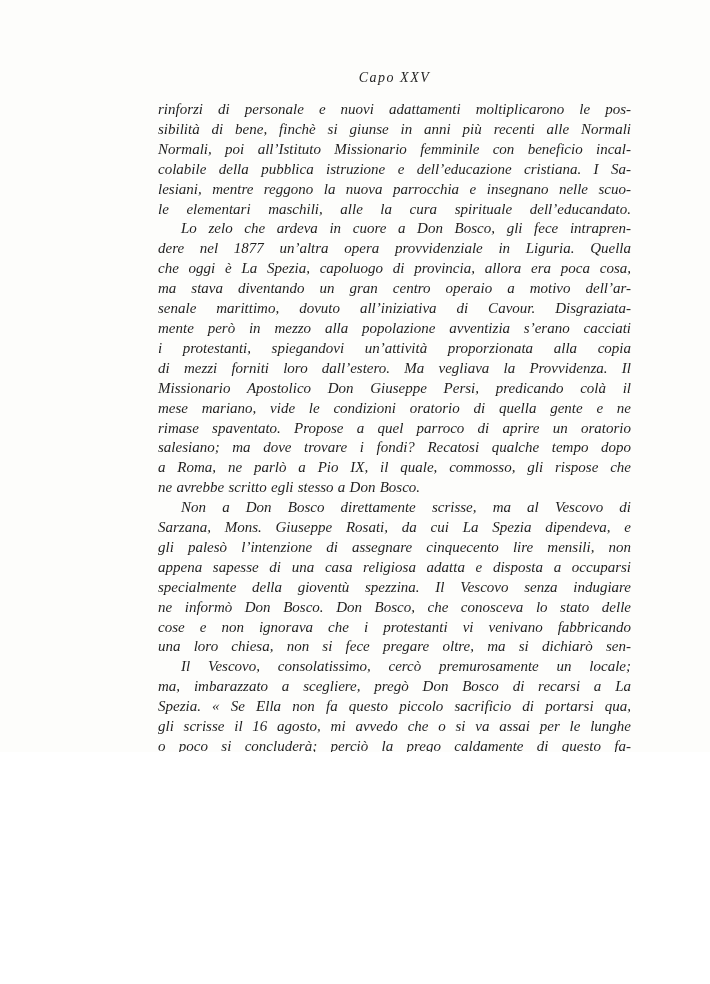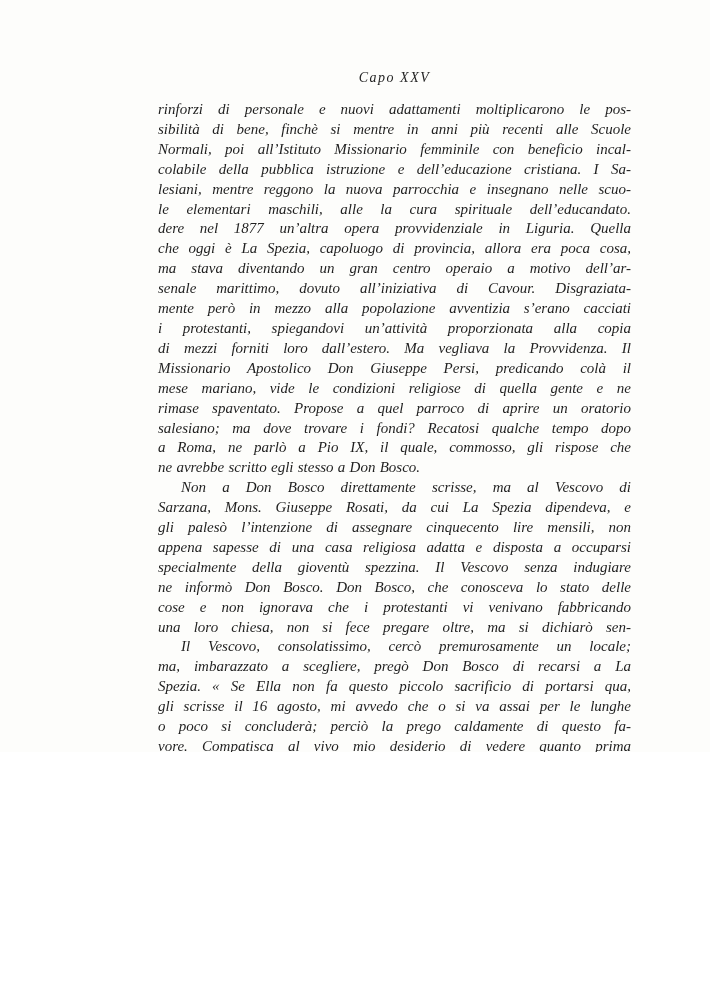--- a/index.html
+++ b/index.html
@@ -58,34 +58,35 @@
   }
 </style>
 </head>
 <body>
 
 <div class="page">
   <div class="running-head">Capo XXV</div>
 
   <div class="text-block">
       <div class="line">rinforzi di personale e nuovi adattamenti moltiplicarono le pos-</div>
-      <div class="line">sibilità di bene, finchè si mentre in anni più recenti alle Scuole</div>
+      <div class="line">sibilità di bene, finchè si giunse in anni più recenti alle Normali</div>
       <div class="line">Normali, poi all’Istituto Missionario femminile con beneficio incal-</div>
       <div class="line">colabile della pubblica istruzione e dell’educazione cristiana. I Sa-</div>
       <div class="line">lesiani, mentre reggono la nuova parrocchia e insegnano nelle scuo-</div>
       <div class="line">le elementari maschili, alle la cura spirituale dell’educandato.</div>
+      <div class="line indent">Lo zelo che ardeva in cuore a Don Bosco, gli fece intrapren-</div>
       <div class="line">dere nel 1877 un’altra opera provvidenziale in Liguria. Quella</div>
       <div class="line">che oggi è La Spezia, capoluogo di provincia, allora era poca cosa,</div>
       <div class="line">ma stava diventando un gran centro operaio a motivo dell’ar-</div>
       <div class="line">senale marittimo, dovuto all’iniziativa di Cavour. Disgraziata-</div>
       <div class="line">mente però in mezzo alla popolazione avventizia s’erano cacciati</div>
       <div class="line">i protestanti, spiegandovi un’attività proporzionata alla copia</div>
       <div class="line">di mezzi forniti loro dall’estero. Ma vegliava la Provvidenza. Il</div>
       <div class="line">Missionario Apostolico Don Giuseppe Persi, predicando colà il</div>
-      <div class="line">mese mariano, vide le condizioni religiose di quella gente e ne</div>
+      <div class="line">mese mariano, vide le condizioni oratorio di quella gente e ne</div>
       <div class="line">rimase spaventato. Propose a quel parroco di aprire un oratorio</div>
       <div class="line">salesiano; ma dove trovare i fondi? Recatosi qualche tempo dopo</div>
       <div class="line">a Roma, ne parlò a Pio IX, il quale, commosso, gli rispose che</div>
       <div class="line short-last">ne avrebbe scritto egli stesso a Don Bosco.</div>
       <div class="line indent">Non a Don Bosco direttamente scrisse, ma al Vescovo di</div>
       <div class="line">Sarzana, Mons. Giuseppe Rosati, da cui La Spezia dipendeva, e</div>
       <div class="line">gli palesò l’intenzione di assegnare cinquecento lire mensili, non</div>
       <div class="line">appena sapesse di una casa religiosa adatta e disposta a occuparsi</div>
       <div class="line">specialmente della gioventù spezzina. Il Vescovo senza indugiare</div>
       <div class="line">ne informò Don Bosco. Don Bosco, che conosceva lo stato delle</div>

